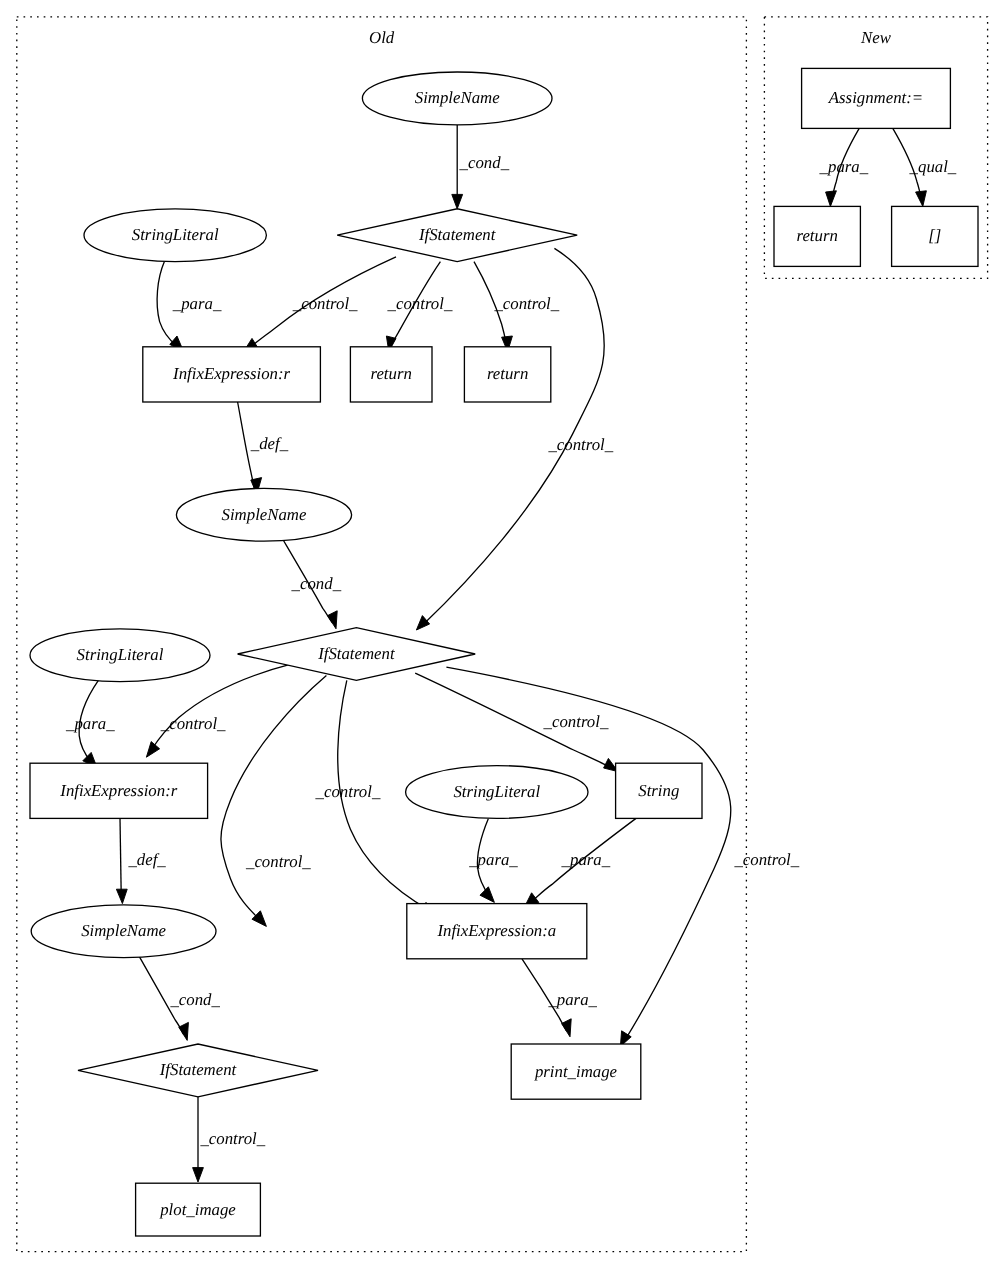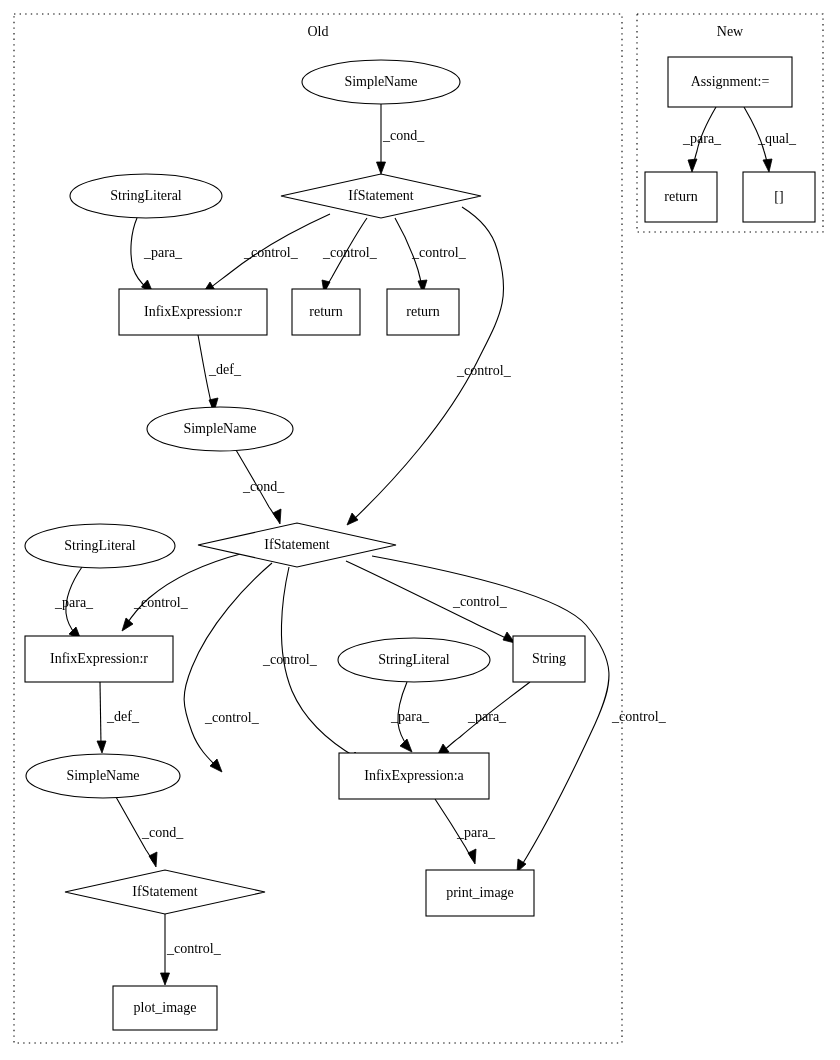--- a/index.html
+++ b/index.html
@@ -6,20 +6,21 @@
     margin: 0;
     padding: 0;
     background: #ffffff;
   }
   #canvas {
     position: relative;
     width: 840px;
     height: 1060px;
     background: #ffffff;
     font-family: "Liberation Serif", "DejaVu Serif", serif;
+    font-style: italic;
   }
   svg#graph {
     display: block;
     width: 840px;
     height: 1060px;
   }
   .cluster-box {
     fill: none;
     stroke: #000000;
     stroke-width: 1.1;

